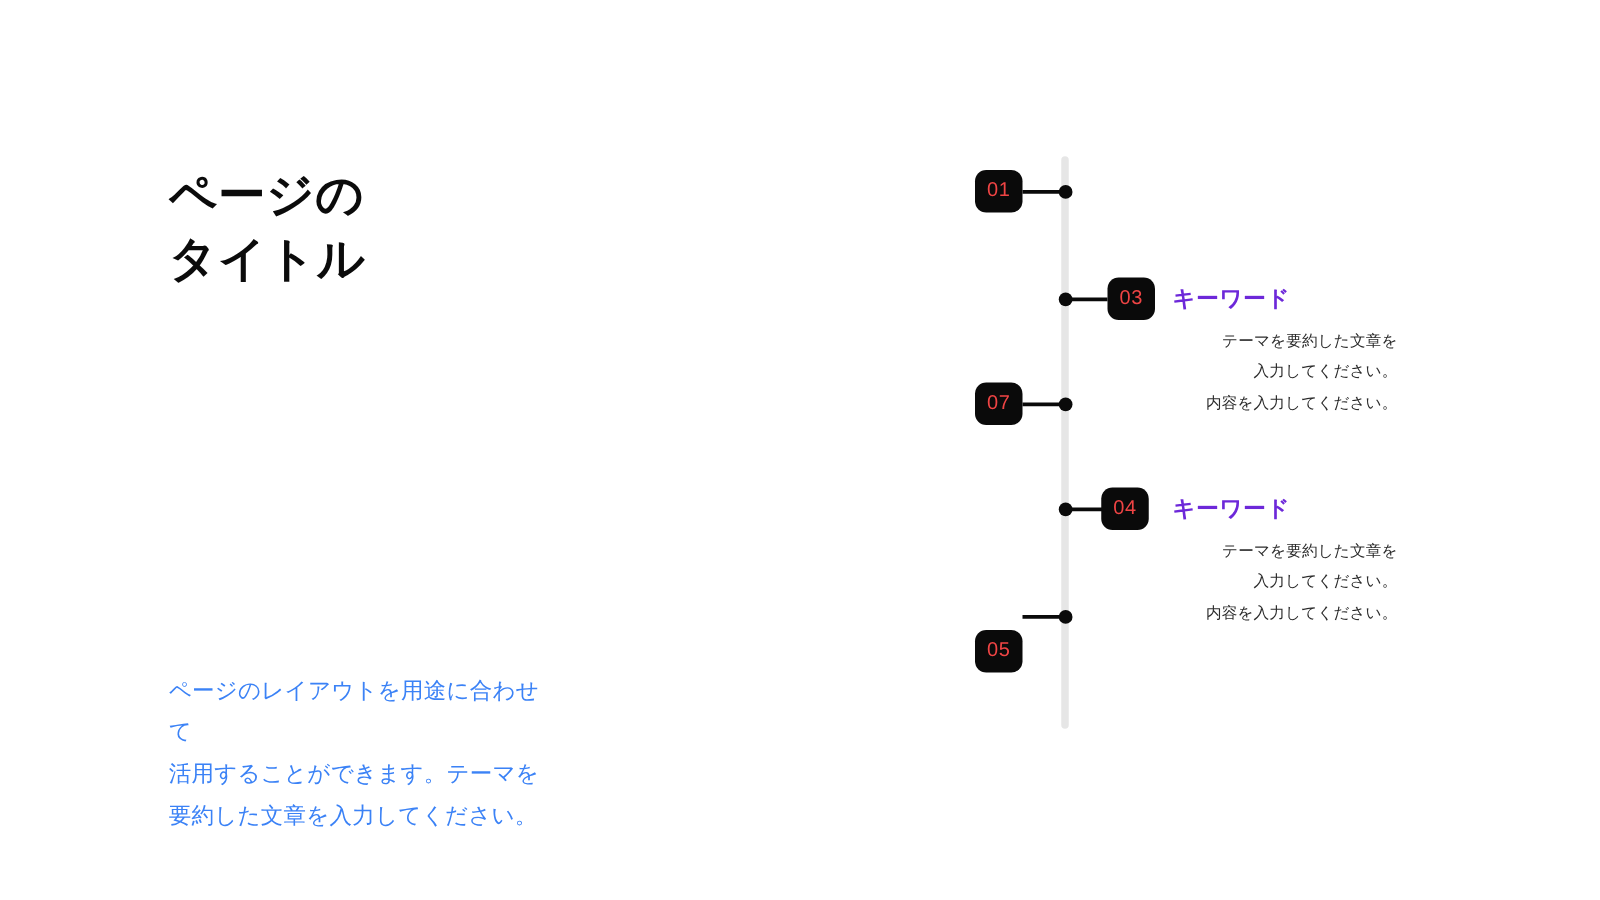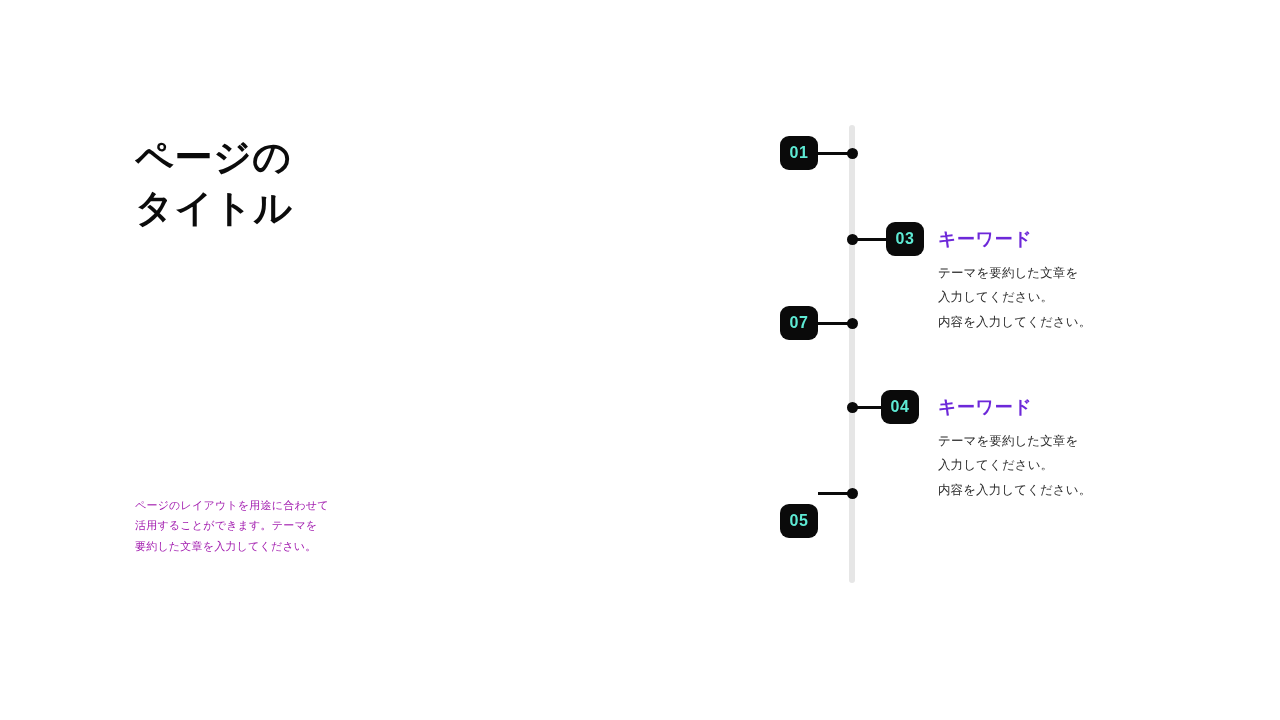--- a/index.html
+++ b/index.html
@@ -33,25 +33,25 @@
     font-weight: 700;
     line-height: 1.33;
     letter-spacing: 0.5px;
     color: #0b0b0b;
     white-space: pre-line;
     margin: 0;
   }
   #left-body {
     position: absolute;
     left: 135px;
-    top: 484px;
+    top: 518px;
     width: 300px;
-    font-size: 11px;
+    font-size: 18px;
     line-height: 1.85;
-    color: #a21caf;
+    color: #3b82f6;
     white-space: pre-line;
     letter-spacing: 0.2px;
   }
 
   
   #timeline-axis {
     position: absolute;
     left: 849px;
     top: 125px;
     width: 6px;
@@ -65,23 +65,23 @@
     height: 0;
   }
 
   
   .tl-badge {
     position: absolute;
     width: 38px;
     height: 34px;
     background: #0a0a0a;
     border-radius: 9px;
-    color: #5eead4;
+    color: #ef4444;
     font-size: 16px;
-    font-weight: 700;
+    font-weight: 400;
     letter-spacing: 0.5px;
     display: flex;
     align-items: center;
     justify-content: center;
     box-sizing: border-box;
   }
 
   
   .tl-connector {
     position: absolute;
@@ -110,21 +110,21 @@
   .tl-desc {
     position: absolute;
     font-size: 12.5px;
     line-height: 1.95;
     color: #2b2b2b;
     white-space: pre-line;
     letter-spacing: 0.1px;
   }
   
   .side-right .tl-heading { text-align: left; }
-  .side-right .tl-desc    { text-align: left; }
+  .side-right .tl-desc    { text-align: right; }
 </style>
 </head>
 <body>
 
 <div id="slide">
 
   <div id="left-col">
     <h1 id="page-title">ページの
 タイトル</h1>
   </div>

